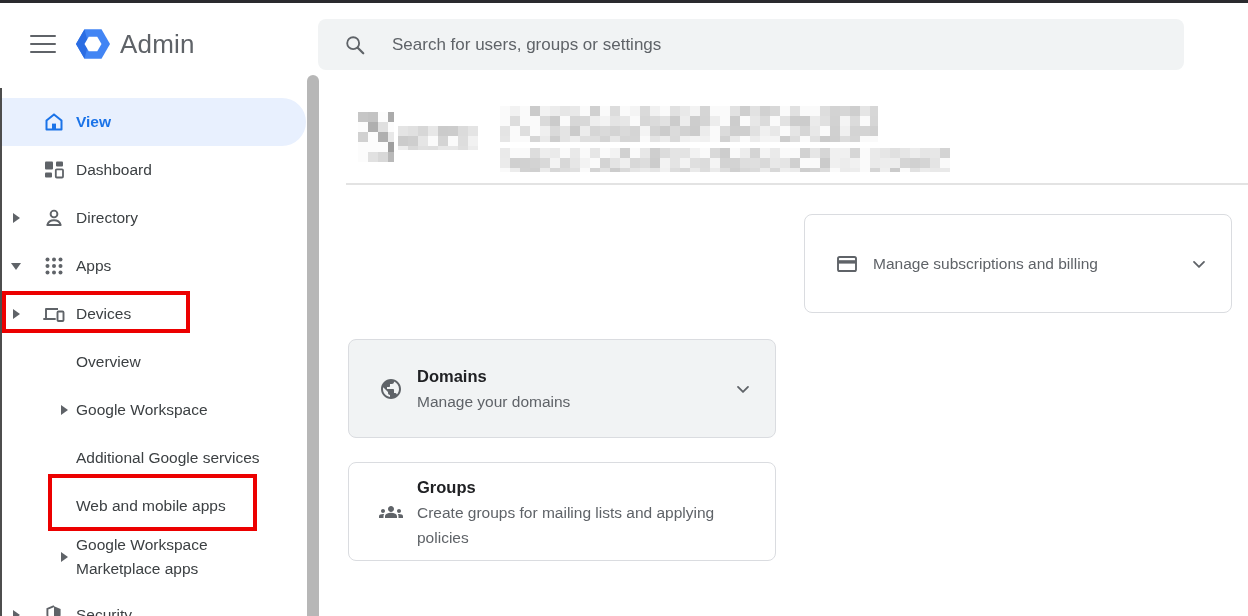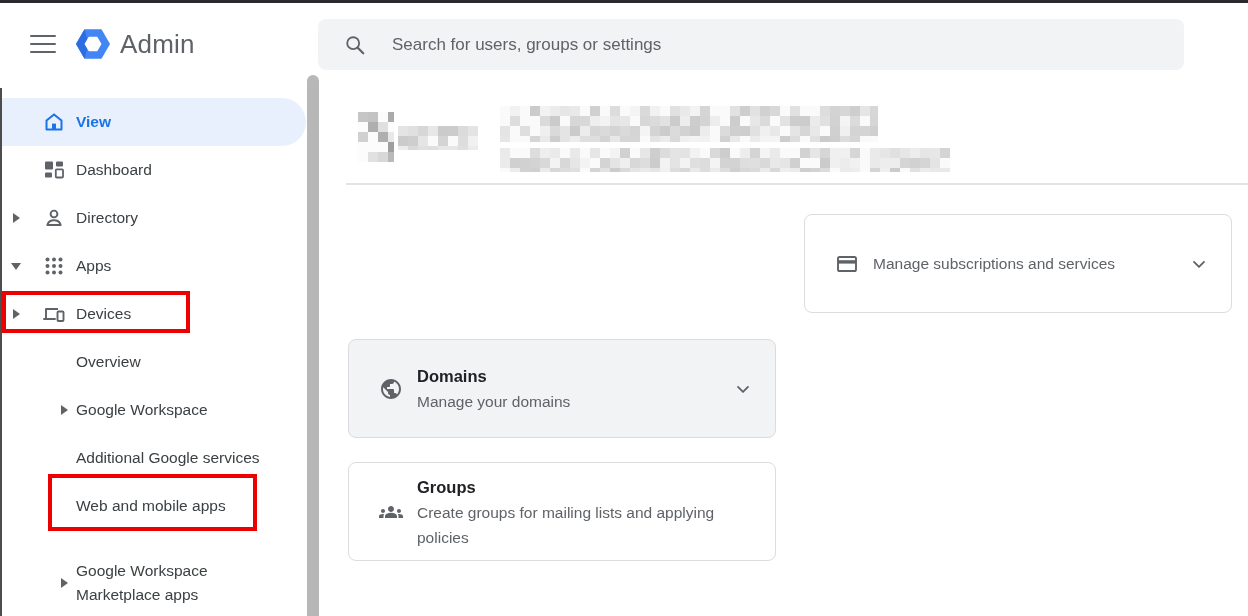--- a/index.html
+++ b/index.html
@@ -181,21 +181,21 @@
   </div>
 
   <div class="sub-row nochev">
     <span class="nlabel">Additional Google services</span>
   </div>
 
   <div class="sub-row nochev" style="min-height:47px;">
     <span class="nlabel">Web and mobile apps</span>
   </div>
 
-  <div class="sub-row" style="min-height:56px;margin-top:26px;">
+  <div class="sub-row" style="min-height:56px;">
     <span class="chev">
         <span class="tri-r"></span>
       </span>
     <span class="nlabel" style="max-width:170px;">Google Workspace Marketplace apps</span>
   </div>
 
   <div class="nav-row" style="margin-top:6px;">
     <span class="chev">
         <span class="tri-r"></span>
       </span>
@@ -558,21 +558,21 @@
 
   <div class="divider"></div>
 
 
   <div class="card pos-billing">
     <svg class="cicon" viewBox="0 0 24 24">
       <rect x="3" y="5" width="18" height="14" rx="1.6" fill="none" stroke="#5f6368" stroke-width="1.9"></rect>
       <rect x="3" y="8.2" width="18" height="3.4" fill="#5f6368"></rect>
     </svg>
     <div class="ctext">
-      <div class="cdesc">Manage subscriptions and services</div>
+      <div class="cdesc">Manage subscriptions and billing</div>
     </div>
     <span class="cchev">
       <svg width="20" height="20" viewBox="0 0 24 24">
           <path d="M6 9.5l6 6 6-6" fill="none" stroke="#5f6368" stroke-width="2.2" stroke-linecap="round" stroke-linejoin="round"></path>
         </svg>
     </span>
   </div>
 
   <div class="card pos-domains hovered">
     <svg class="cicon" viewBox="0 0 24 24" fill="#5f6368">

